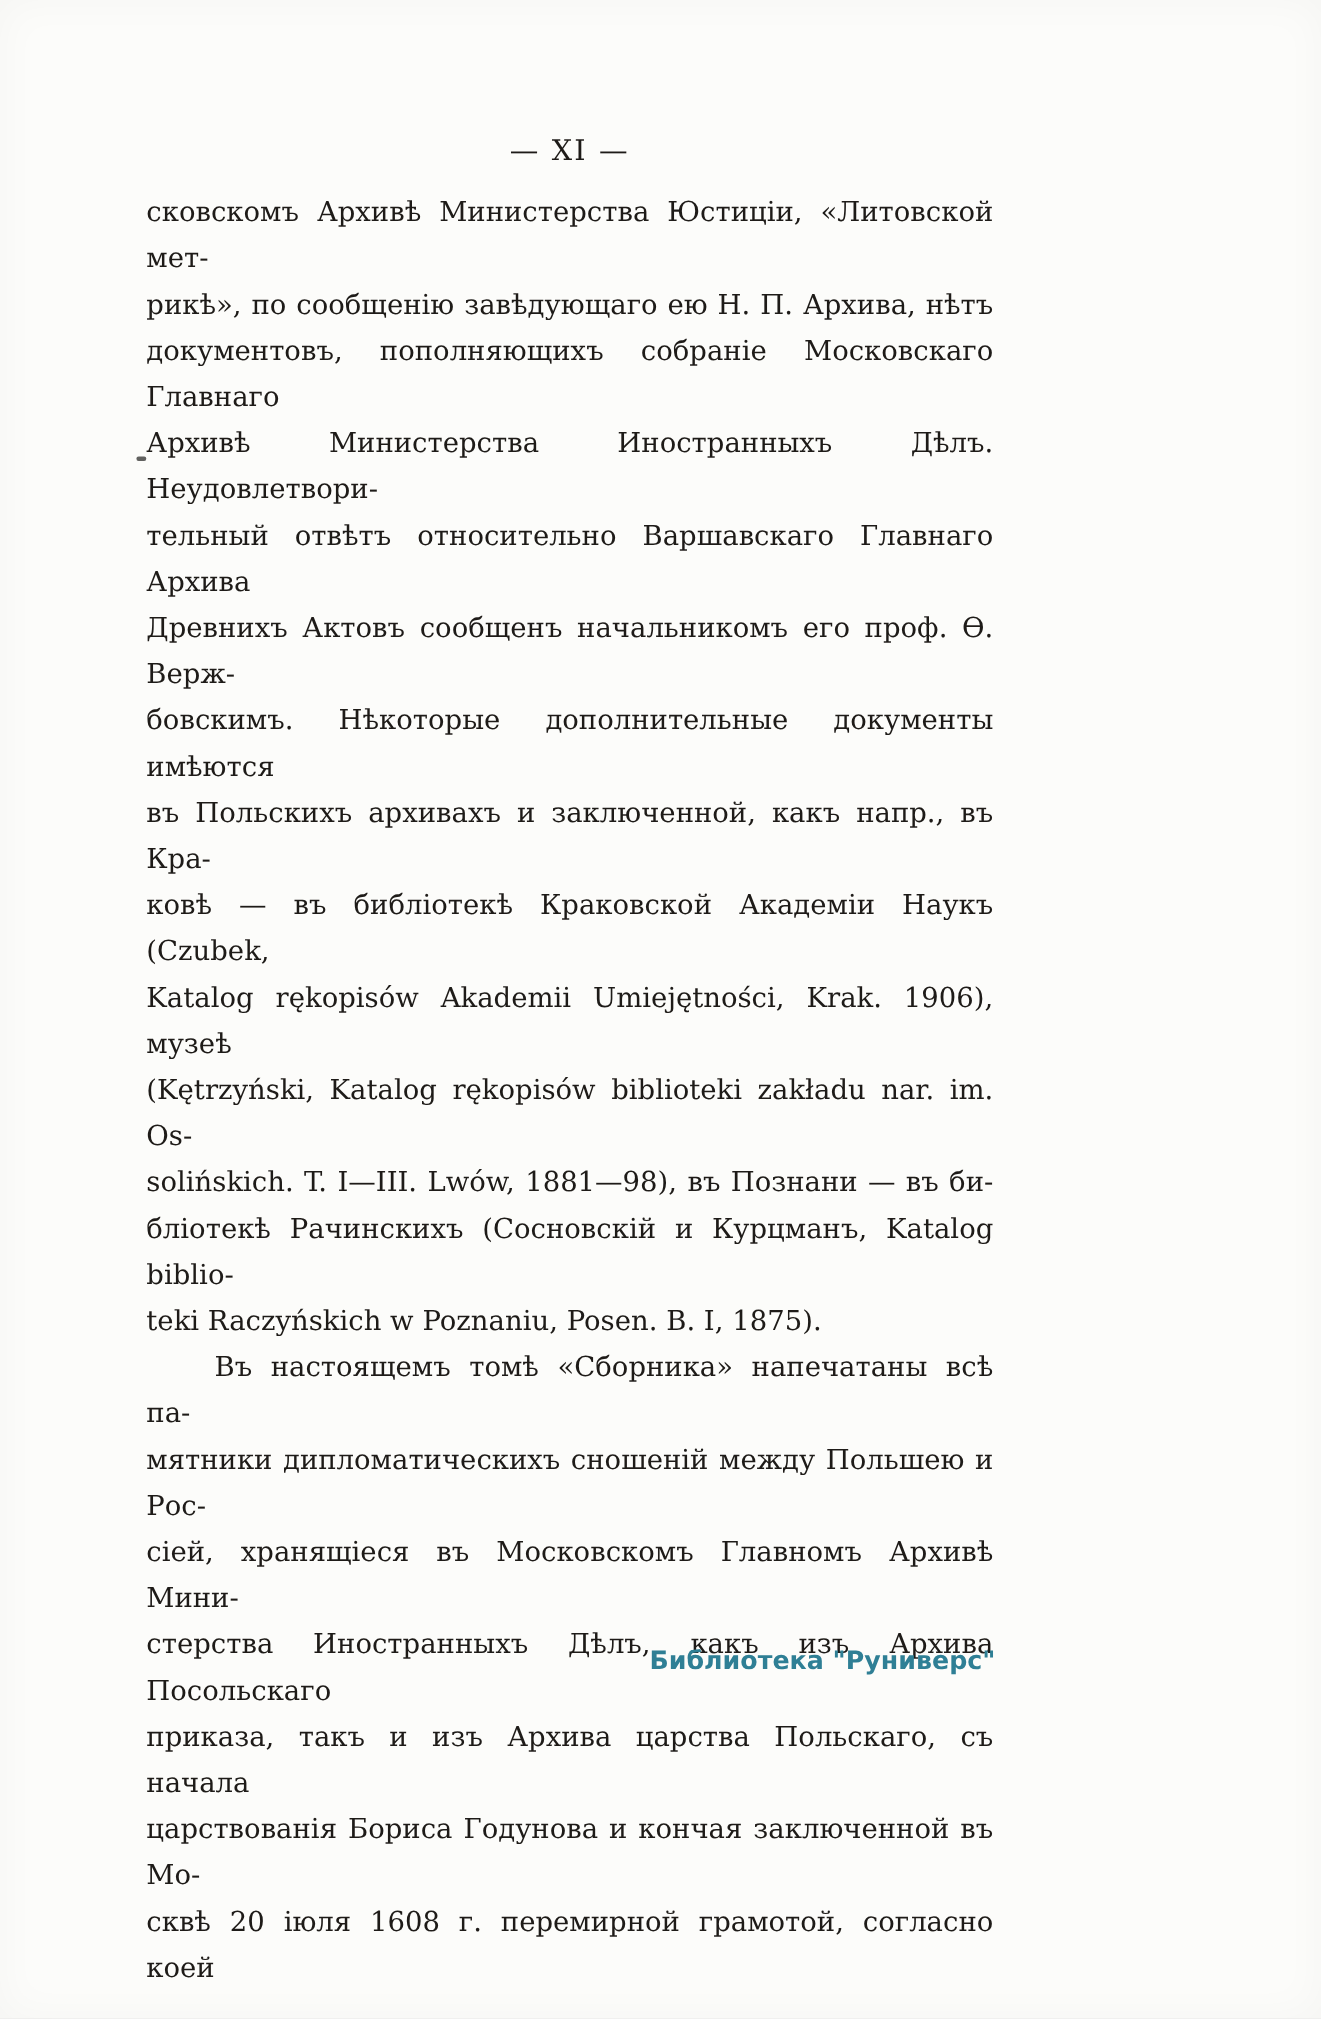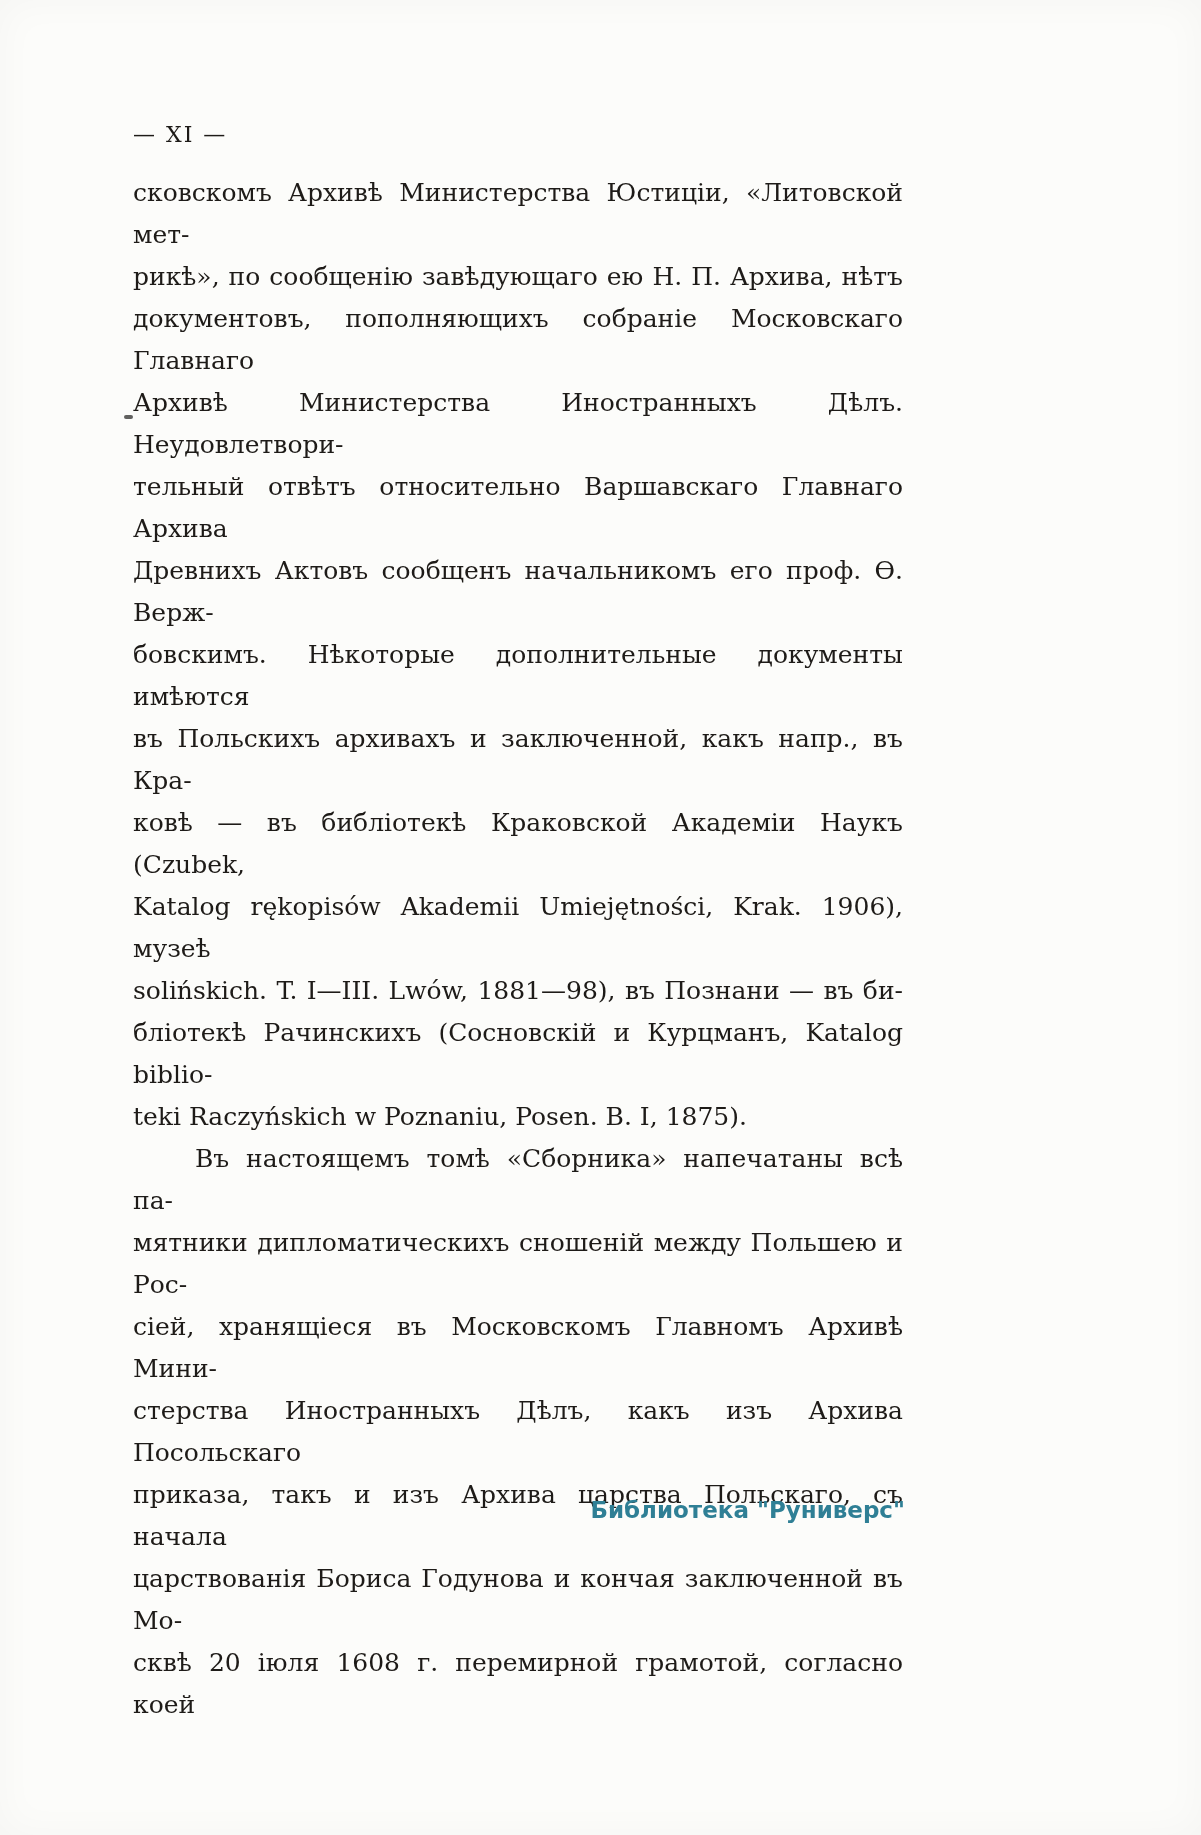--- a/index.html
+++ b/index.html
@@ -18,22 +18,22 @@
     color: var(--text-color);
     font-family: "DejaVu Serif", "Liberation Serif", serif;
     overflow: hidden;
     box-shadow: inset 0 0 40px rgba(0,0,0,0.03);
   }
   .page-number {
     position: absolute;
     top: 122px;
     left: 133px;
     width: 770px;
-    text-align: left;
-    font-size: 22px;
+    text-align: center;
+    font-size: 26px;
     letter-spacing: 2px;
   }
   .text-block {
     position: absolute;
     top: 172px;
     left: 133px;
     width: 770px;
     font-size: 25px;
     line-height: 42px;
   }
@@ -77,20 +77,21 @@
         <div class="line">сковскомъ Архивѣ Министерства Юстиціи, «Литовской мет-</div>
         <div class="line">рикѣ», по сообщенію завѣдующаго ею Н. П. Архива, нѣтъ</div>
         <div class="line">документовъ, пополняющихъ собраніе Московскаго Главнаго</div>
         <div class="line">Архивѣ Министерства Иностранныхъ Дѣлъ. Неудовлетвори-</div>
         <div class="line">тельный отвѣтъ относительно Варшавскаго Главнаго Архива</div>
         <div class="line">Древнихъ Актовъ сообщенъ начальникомъ его проф. Ѳ. Верж-</div>
         <div class="line">бовскимъ. Нѣкоторые дополнительные документы имѣются</div>
         <div class="line">въ Польскихъ архивахъ и заключенной, какъ напр., въ Кра-</div>
         <div class="line">ковѣ — въ библіотекѣ Краковской Академіи Наукъ (Czubek,</div>
         <div class="line">Katalog rękopisów Akademii Umiejętności, Krak. 1906), музеѣ</div>
+        <div class="line">(Kętrzyński, Katalog rękopisów biblioteki zakładu nar. im. Os-</div>
         <div class="line">solińskich. T. I—III. Lwów, 1881—98), въ Познани — въ би-</div>
         <div class="line">бліотекѣ Рачинскихъ (Сосновскій и Курцманъ, Katalog biblio-</div>
         <div class="line last">teki Raczyńskich w Poznaniu, Posen. B. I, 1875).</div>
       </div>
       <div class="paragraph">
         <div class="line indent">Въ настоящемъ томѣ «Сборника» напечатаны всѣ па-</div>
         <div class="line">мятники дипломатическихъ сношеній между Польшею и Рос-</div>
         <div class="line">сіей, хранящіеся въ Московскомъ Главномъ Архивѣ Мини-</div>
         <div class="line">стерства Иностранныхъ Дѣлъ, какъ изъ Архива Посольскаго</div>
         <div class="line">приказа, такъ и изъ Архива царства Польскаго, съ начала</div>

